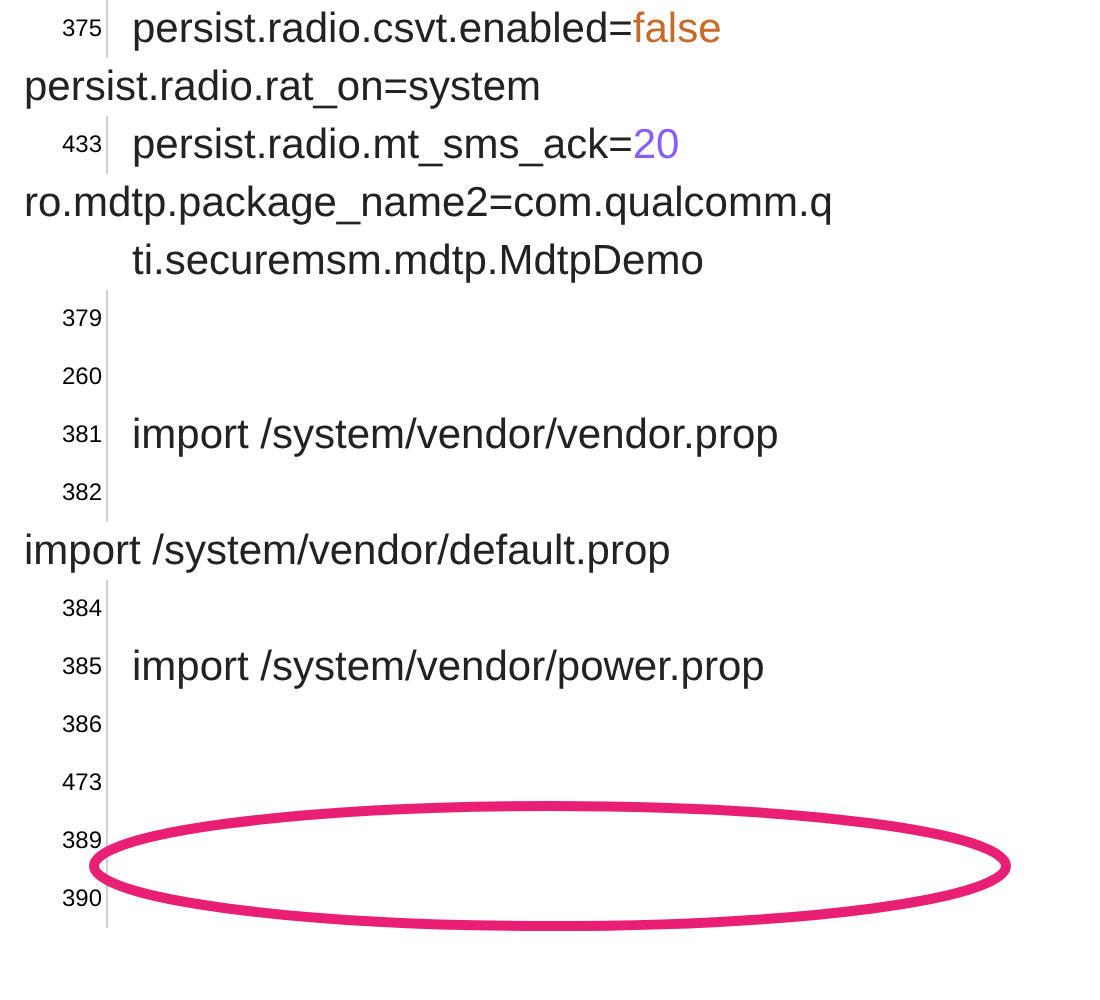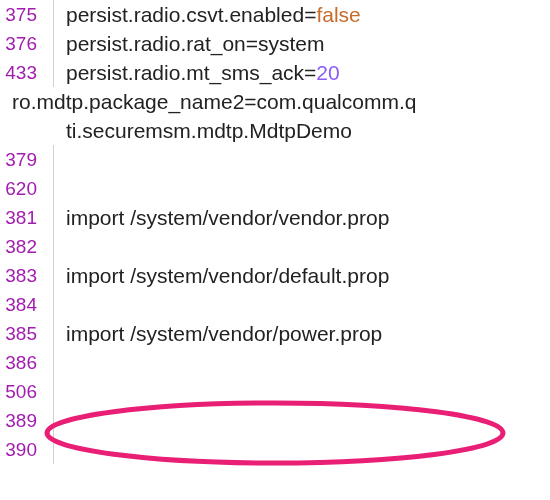--- a/index.html
+++ b/index.html
@@ -19,23 +19,23 @@
   }
   .line {
     display: flex;
     align-items: flex-start;
     min-height: 29px;
   }
   .gutter {
     width: 54px;
     flex-shrink: 0;
     text-align: right;
-    padding-right: 16px;
-    color: #a21caf;
-    font-size: 19px;
+    padding-right: 2px;
+    color: #000000;
+    font-size: 12px;
     border-right: 1px solid #d0d0d0;
     line-height: 29px;
     user-select: none;
   }
   .code {
     padding-left: 12px;
     color: #222;
     line-height: 29px;
     word-break: break-all;
     flex: 1;
@@ -54,68 +54,66 @@
 </style>
 </head>
 <body>
 
 <div class="editor" id="editor">
     <div class="line">
       <div class="gutter">375</div>
       <div class="code"><span>persist.radio.csvt.enabled=</span><span class="kw-false">false</span></div>
     </div>
     <div class="line">
-      <div class="gutter">376</div>
       <div class="code"><span>persist.radio.rat_on=system</span></div>
     </div>
     <div class="line">
       <div class="gutter">433</div>
       <div class="code"><span>persist.radio.mt_sms_ack=</span><span class="kw-num">20</span></div>
     </div>
     <div class="line">
       <div class="code"><span>ro.mdtp.package_name2=com.qualcomm.q</span></div>
     </div>
     <div class="line">
       <div class="cont-gutter"></div>
       <div class="code"><span>ti.securemsm.mdtp.MdtpDemo</span></div>
     </div>
     <div class="line">
       <div class="gutter">379</div>
       <div class="code"></div>
     </div>
     <div class="line">
-      <div class="gutter">620</div>
+      <div class="gutter">260</div>
       <div class="code"></div>
     </div>
     <div class="line">
       <div class="gutter">381</div>
       <div class="code"><span>import /system/vendor/vendor.prop</span></div>
     </div>
     <div class="line">
       <div class="gutter">382</div>
       <div class="code"></div>
     </div>
     <div class="line">
-      <div class="gutter">383</div>
       <div class="code"><span>import /system/vendor/default.prop</span></div>
     </div>
     <div class="line">
       <div class="gutter">384</div>
       <div class="code"></div>
     </div>
     <div class="line">
       <div class="gutter">385</div>
       <div class="code"><span>import /system/vendor/power.prop</span></div>
     </div>
     <div class="line">
       <div class="gutter">386</div>
       <div class="code"></div>
     </div>
     <div class="line">
-      <div class="gutter">506</div>
+      <div class="gutter">473</div>
       <div class="code"></div>
     </div>
     <div class="line">
       <div class="gutter">389</div>
       <div class="code"></div>
     </div>
     <div class="line">
       <div class="gutter">390</div>
       <div class="code"></div>
     </div>

